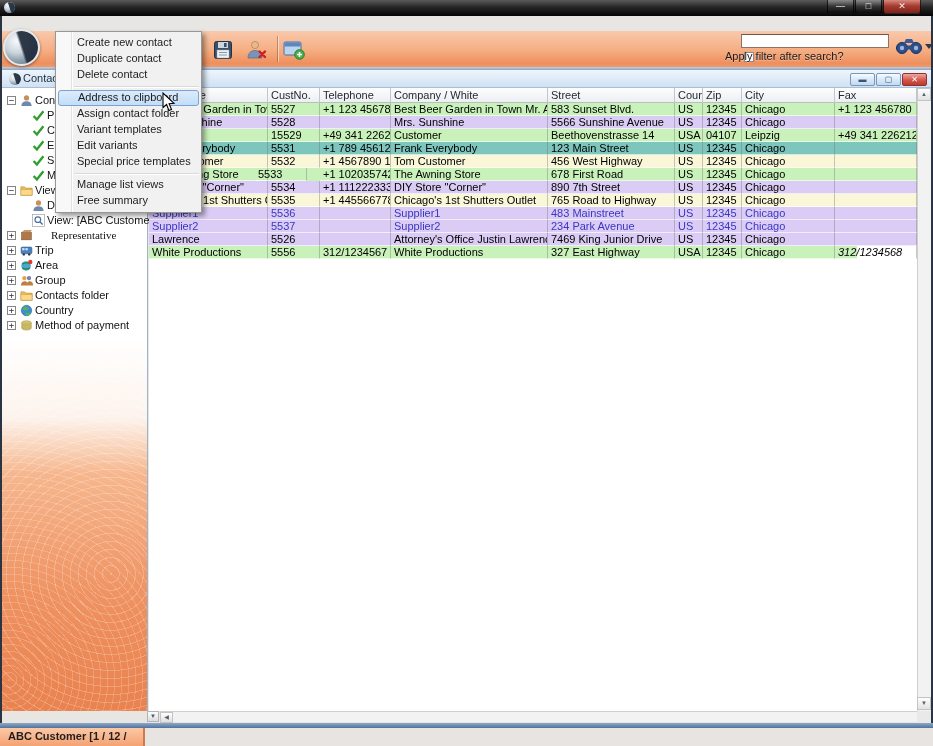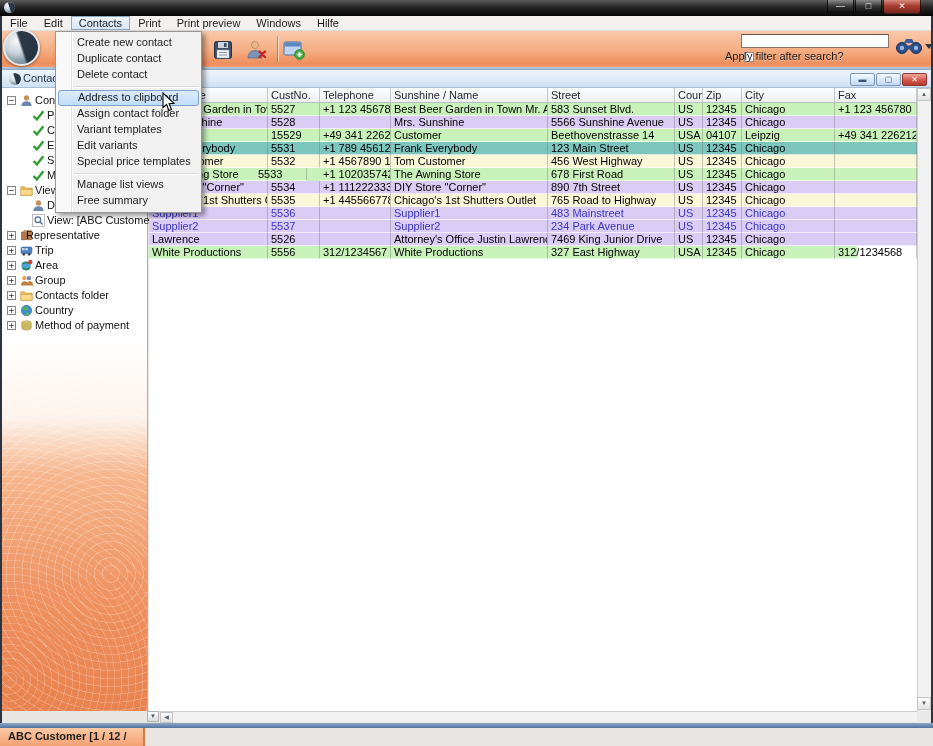--- a/index.html
+++ b/index.html
@@ -93,21 +93,20 @@
 
   <div class="titlebar">
     <span class="sphere" style="left:4px; top:2px; width:11px; height:11px;"></span>
     <span class="winbtns">
       <span class="wbtn">—</span>
       <span class="wbtn">□</span>
       <span class="wbtn close">✕</span>
     </span>
   </div>
 
-  <div class="menubar" id="menubar"><span class="mb-item">File</span><span class="mb-item">Edit</span><span class="mb-item active">Contacts</span><span class="mb-item">Print</span><span class="mb-item">Print preview</span><span class="mb-item">Windows</span><span class="mb-item">Hilfe</span></div>
 
   <div class="toolbar"></div>
   <div class="sphere ring" style="left:3px; top:29px; width:37px; height:37px; z-index:5;"></div>
   <div class="tool-ic" style="left:213px; top:40px;">
     <svg width="20" height="20" viewBox="0 0 20 20">
         <rect x="1.5" y="1.5" width="17" height="17" rx="2" fill="#3c4f66" stroke="#233447"></rect>
         <rect x="5" y="2" width="10" height="6" fill="#cdd6e0"></rect>
         <rect x="11" y="3" width="2.6" height="4" fill="#3c4f66"></rect>
         <rect x="4" y="10" width="12" height="8" fill="#eef2f6" stroke="#9aa8b8" stroke-width=".5"></rect>
         <line x1="6" y1="12.5" x2="14" y2="12.5" stroke="#8a98a8"></line>
@@ -236,21 +235,21 @@
         <span class="lbl" style="left: 45px;">View: [ABC Customer]</span>
       </div>
       <div class="tree-item" style="top: 140px;">
         <span class="expander" style="left: 5px;">+</span>
         <span class="tree-ico" style="left: 18px;">
           <svg viewBox="0 0 12 12">
             <rect x="1.5" y="3" width="9" height="7" fill="#b07848" stroke="#7a4e28" stroke-width=".5"></rect>
             <path d="M1.5 3L4 1h7L9.5 3z" fill="#c89868"></path>
           </svg>
         </span>
-        <span class="lbl" style="left: 24px;">Representative</span>
+        <span class="lbl" style="left: 49px; font-family: Liberation Serif, serif;">Representative</span>
       </div>
       <div class="tree-item" style="top: 155px;">
         <span class="expander" style="left: 5px;">+</span>
         <span class="tree-ico" style="left: 18px;">
           <svg viewBox="0 0 12 12">
             <rect x="1" y="2.8" width="10" height="6.2" rx="1.2" fill="#4a7fc0" stroke="#2a5488" stroke-width=".5"></rect>
             <rect x="2" y="3.8" width="2.2" height="2" fill="#cfe2f5"></rect>
             <rect x="5" y="3.8" width="2.2" height="2" fill="#cfe2f5"></rect>
             <circle cx="3.5" cy="9.6" r="1.1" fill="#333"></circle>
             <circle cx="8.5" cy="9.6" r="1.1" fill="#333"></circle>
@@ -311,21 +310,21 @@
         <span class="lbl" style="left: 33px;">Method of payment</span>
       </div>
     </div>
   <div class="sb-scroll">▼</div>
 
   <div class="main" id="tablearea">
       <div class="thead" style="width: 768px;">
         <span class="hcell" style="left: 0px; width: 119px;">Matchcode</span>
         <span class="hcell" style="left: 119px; width: 52px;">CustNo.</span>
         <span class="hcell" style="left: 171px; width: 71px;">Telephone</span>
-        <span class="hcell" style="left: 242px; width: 157px;">Sunshine / Name</span>
+        <span class="hcell" style="left: 242px; width: 157px;">Company / White</span>
         <span class="hcell" style="left: 399px; width: 127px;">Street</span>
         <span class="hcell" style="left: 526px; width: 28px;">Country</span>
         <span class="hcell" style="left: 554px; width: 39px;">Zip</span>
         <span class="hcell" style="left: 593px; width: 93px;">City</span>
         <span class="hcell" style="left: 686px; width: 82px;">Fax</span>
       </div>
       <div class="trow" style="top: 15px; width: 768px; background: rgb(201, 242, 186); color: rgb(0, 0, 0);">
         <span class="tcell" style="left: 0px; width: 119px;">Best Beer Garden in Town M</span>
         <span class="tcell" style="left: 119px; width: 52px;">5527</span>
         <span class="tcell" style="left: 171px; width: 71px;">+1 123 456789</span>
@@ -448,21 +447,21 @@
       </div>
       <div class="trow" style="top: 158px; width: 708px; background: rgb(201, 242, 186); color: rgb(0, 0, 0);">
         <span class="tcell" style="left: 0px; width: 119px;">White Productions</span>
         <span class="tcell" style="left: 119px; width: 52px;">5556</span>
         <span class="tcell" style="left: 171px; width: 71px;">312/1234567</span>
         <span class="tcell" style="left: 242px; width: 157px;">White Productions</span>
         <span class="tcell" style="left: 399px; width: 127px;">327 East Highway</span>
         <span class="tcell" style="left: 526px; width: 28px;">USA</span>
         <span class="tcell" style="left: 554px; width: 39px;">12345</span>
         <span class="tcell" style="left: 593px; width: 93px;">Chicago</span>
-        <span class="tcell" style="left: 686px; width: 82px;">312/1234568</span>
+        <span class="tcell" style="left: 686px; width: 82px; font-style: italic;">312/1234568</span>
       </div>
     </div>
 
   <div class="vscroll">
     <span class="sbtn" style="left:-1px; top:0;">▲</span>
     <span class="sbtn" style="left:-1px; top:609px;">▼</span>
   </div>
   <div class="hscroll">
     <span class="hbtn">◀</span>
   </div>

